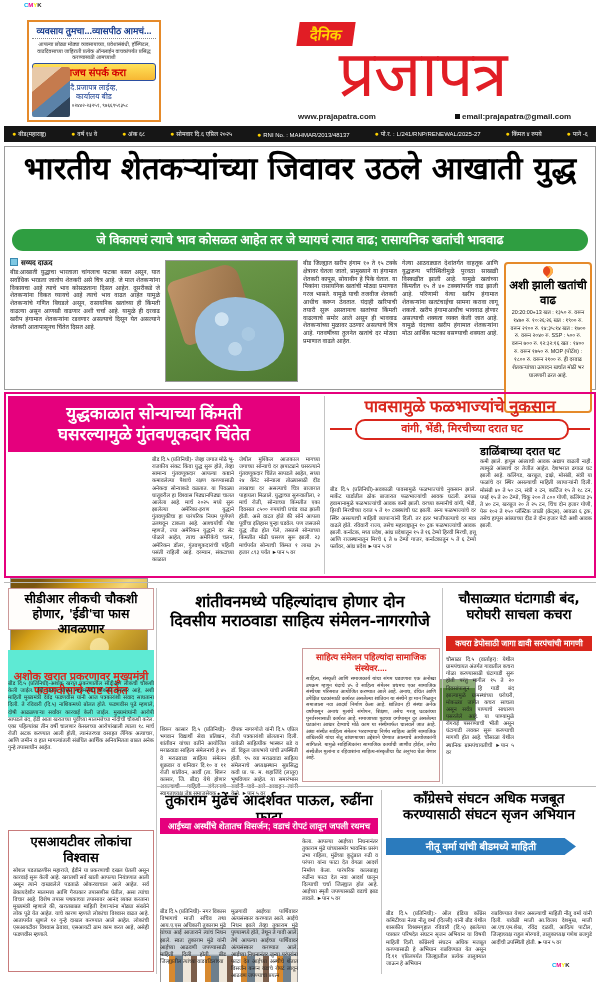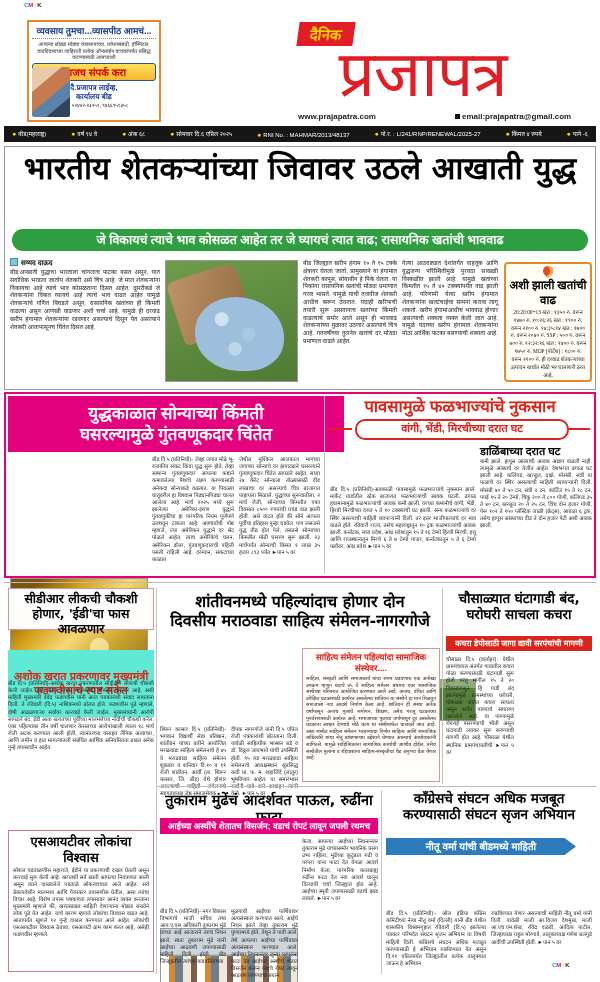--- a/index.html
+++ b/index.html
@@ -9,21 +9,21 @@
   .cmyk{font-size:6px;font-weight:bold;letter-spacing:0;}
   .cmyk b:nth-child(1){color:#00aeef}.cmyk b:nth-child(2){color:#ec008c}
   .cmyk b:nth-child(3){color:#fff200}.cmyk b:nth-child(4){color:#231f20}
 
   
   .adbox{border:2px solid #e58a2a;background:#fff;padding:2px 3px;box-sizing:border-box;}
   .ad-title{color:#1b3f8f;font-weight:bold;font-size:9px;text-align:center;border-bottom:1px dotted #888;padding-bottom:1px;}
   .ad-body{font-size:5.2px;color:#333;text-align:center;line-height:1.25;margin-top:2px;}
   .ad-cta{margin-top:2px;background:linear-gradient(#ffe259,#f7b733);border:1px solid #2b4ea0;border-radius:3px;
           color:#d40000;font-weight:bold;font-size:10px;text-align:center;padding:1px 0;}
-  .ad-office{color:#1b3f8f;font-weight:bold;font-size:7.5px;text-align:center;line-height:1.2;margin-top:2px;}
+  .ad-office{color:#1b3f8f;font-weight:normal;font-size:7.5px;text-align:center;line-height:1.2;margin-top:2px;}
   .ad-phone{font-size:5px;text-align:center;color:#222;margin-top:1px;}
   .ad-photo{position:absolute;left:3px;bottom:3px;width:38px;height:50px;border-radius:2px;
             background:linear-gradient(140deg,#e8c9a8 0 30%,#c57b4e 31% 55%,#5b82a8 56% 75%,#30455c 76% 100%);}
 
   
   .ribbon{background:#e11d25;color:#ffd200;font-weight:bold;font-size:15px;padding:2px 12px;
           transform:skewX(-8deg);display:inline-block;}
   .brand{color:#e11d25;font-weight:400;font-size:64px;line-height:1;letter-spacing:-1px;
          font-family:"DejaVu Sans","Liberation Sans",sans-serif;}
   .mast-url{font-size:8px;font-weight:bold;color:#222;}
@@ -143,28 +143,28 @@
     <div class="byline"><span class="bl-sq"></span><span>सय्यद दाऊद</span></div>
     <div class="body6">बीड:आखाती युद्धाचा भारताला चांगलाच फटका बसत असून, यात सर्वाधिक भरडला जातोय शेतकरी असे चित्र आहे. जे माल शेतकऱ्यांना विकायचा आहे त्याचे भाव कोसळताना दिसत आहेत. दुसरीकडे जे शेतकऱ्यांना विकत घ्यायचे आहे त्याचे भाव वाढत आहेत यामुळे शेतकऱ्यांचे गणित बिघडले असून, रासायनिक खतांच्या ही किंमती वाढल्या असून आणखी वाढणार अशी चर्चा आहे. यामुळे ही दरवाढ खरीप हंगामात शेतकऱ्यांना रडवणार असल्याचे दिसून येत असल्याने शेतकरी आतापासूनच चिंतेत दिसत आहे.</div>
   </div>
   <div class="abs photo ph-fert" style="left:165px;top:260px;width:133px;height:122px;">
     <div class="bag"></div>
     <div class="gran"></div>
   </div>
   <div class="abs body6" style="left:303px;top:260px;width:94px;">बीड जिल्ह्यात खरीप हंगाम १० ते १५ टक्के क्षेत्रावर घेतला जातो, प्रामुख्याने या हंगामात शेतकरी कापूस, सोयाबीन हे पिके घेतात. या पिकांना रासायनिक खतांची मोठ्या प्रमाणात गरज भासते. यामुळे याची तजवीज शेतकरी आधीच करून ठेवतात. यंदाही खरिपाची तयारी सुरू असतानाच खतांच्या किंमती वाढल्याचे समोर आले असून ही भाववाढ शेतकऱ्यांच्या मुळावर उठणार असल्याचे चित्र आहे. गतवर्षीच्या तुलनेत खतांचे दर मोठ्या प्रमाणात वाढले आहेत.</div>
   <div class="abs body6" style="left:402px;top:260px;width:96px;">गेल्या आठवड्यात देशांतर्गत वाहतूक आणि युद्धजन्य परिस्थितीमुळे पुरवठा साखळी विस्कळीत झाली आहे. यामुळे खतांच्या किंमतीत १५ ते ४० टक्क्यांपर्यंत वाढ झाली आहे. परिणामी येत्या खरीप हंगामात शेतकऱ्यांना खतटंचाईचा सामना करावा लागू शकतो. खरीप हंगामाआधीच भाववाढ होणार असल्याची शक्यता व्यक्त केली जात आहे. यामुळे यंदाच्या खरीप हंगामात शेतकऱ्यांना मोठा आर्थिक फटका बसण्याची शक्यता आहे.</div>
 
-  <div class="abs fertbox" style="left:504px;top:262px;width:88px;height:120px;font-family:Liberation Serif, serif;">
+  <div class="abs fertbox" style="left:504px;top:262px;width:88px;height:151px;">
     <div class="flame"></div>
     <div class="fert-title">अशी झाली खतांची वाढ</div>
     <div class="fert-lines">20:20:00+13 खत : १३५० रु. वरून १४७० रु. १०:२६:२६ खत : १९०० रु. वरून २१०० रु. १४:३५:१४ खत : १७०० रु. वरून २०४० रु. SSP : ५०० रु. वरून ७०० रु. १२:३२:१६ खत : १४०० रु. वरून १७५० रु. MOP (पोटॅश) : १८०० रु. वरून २१०० रु. ही दरवाढ शेतकऱ्यांच्या उत्पादन खर्चात मोठी भर घालणारी ठरत आहे.</div>
   </div>
 
   <div class="abs band2" style="left:4px;top:392px;width:592px;height:186px;"></div>
-  <div class="abs goldhead" style="left:8px;top:396px;width:336px;height:56px;padding:0 4px;box-sizing:border-box;">
+  <div class="abs goldhead" style="left:8px;top:396px;width:292px;height:56px;padding:0 4px;box-sizing:border-box;">
     <div><span>युद्धकाळात सोन्याच्या किंमती</span><br>
          <span>घसरल्यामुळे गुंतवणूकदार चिंतेत</span></div>
   </div>
   <div class="abs photo ph-gold" style="left:10px;top:456px;width:138px;height:116px;"></div>
   <div class="abs body55" style="left:152px;top:456px;width:82px;">बीड दि.५ (प्रतिनिधी)- जेव्हा जगात मोठे भू-राजकीय संकट किंवा युद्ध सुरू होते, तेव्हा सामान्य गुंतवणूकदार आपल्या कष्टाने कमावलेल्या पैशाचे रक्षण करण्यासाठी अनेकदा सोन्याकडे वळतात. या पिवळ्या धातूवरील हा विश्वास पिढ्यानपिढ्या चालत आलेला आहे. मार्च २०२५ मध्ये सुरू झालेल्या अमेरिका-इराण युद्धाने गुंतवणुकीचा हा पारंपरिक नियम पूर्णपणे उलथवून टाकला आहे. आश्चर्याची गोष्ट म्हणजे, ज्या अमेरिकन युद्धाने दर सेट पोळले आहेत, त्याच अमेरिकेचे चलन, अमेरिकन डॉलर, गुंतवणूकदारांची पहिली पसंती राहिली आहे. दरम्यान, संकटाच्या काळात</div>
   <div class="abs body55" style="left:239px;top:456px;width:81px;">जेथील मुश्किल आजकाल मागच्या जगाच्या सोन्याचे दर झपाट्याने घसरल्याने गुंतवणूकदार चिंतेत सापडले आहेत, सध्या २४ कॅरेट सोन्याला तोळ्यासाठी दीड लाखाचा दर असल्याचे चित्र बाजारात पाहायला मिळाले. युद्धाच्या सुरूवातीला, २ मार्च रोजी, सोन्याच्या किंमतीत एका दिवसात ८५०० रुपयांची प्रचंड वाढ झाली होती. असे वाटत होते की सोने आपला पूर्वीचा इतिहास पुन्हा घडवेल. पण जसजसे युद्ध तीव्र होत गेले, तसतसे सोन्याच्या किंमतीत मोठी घसरण सुरू झाली. २३ मार्चपर्यंत सोन्याची किंमत १ लाख ३५ हजार ८९३ पर्यंत ►पान ५ वर</div>
 
   <div class="abs vline" style="left:324px;top:396px;height:178px;"></div>
 
   <div class="abs redhead" style="left:328px;top:394px;width:264px;font-size:16.5px;">पावसामुळे फळभाज्यांचे नुकसान</div>

